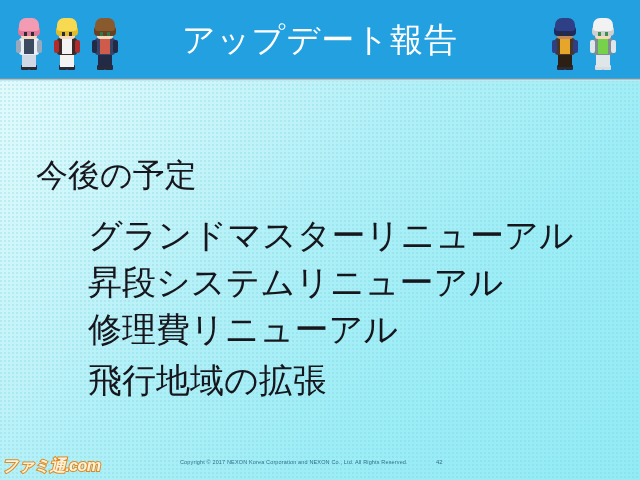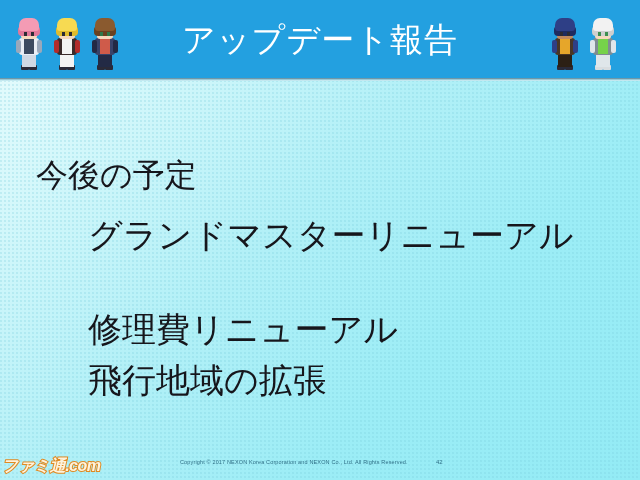--- a/index.html
+++ b/index.html
@@ -279,20 +279,21 @@
         <div class="px eye r" style="background:#3f8f4f;"></div>
       </div>
     </div>
 
   </div>
   <div id="header-rule"></div>
 
   <div id="content">
     <div class="line level-2" style="top: 84px;">今後の予定</div>
     <div class="line level-3" style="top: 140px;">グランドマスターリニューアル</div>
+    <div class="line level-3" style="top: 187px;">昇段システムリニューアル</div>
     <div class="line level-3" style="top: 234px;">修理費リニューアル</div>
     <div class="line level-3" style="top: 285px;">飛行地域の拡張</div>
   </div>
 
   <div id="footer-copyright">Copyright © 2017 NEXON Korea Corporation and NEXON Co., Ltd. All Rights Reserved.</div>
   <div id="footer-pagenum">42</div>
   <div id="watermark">ファミ通.com</div>
 
 </div>
 

